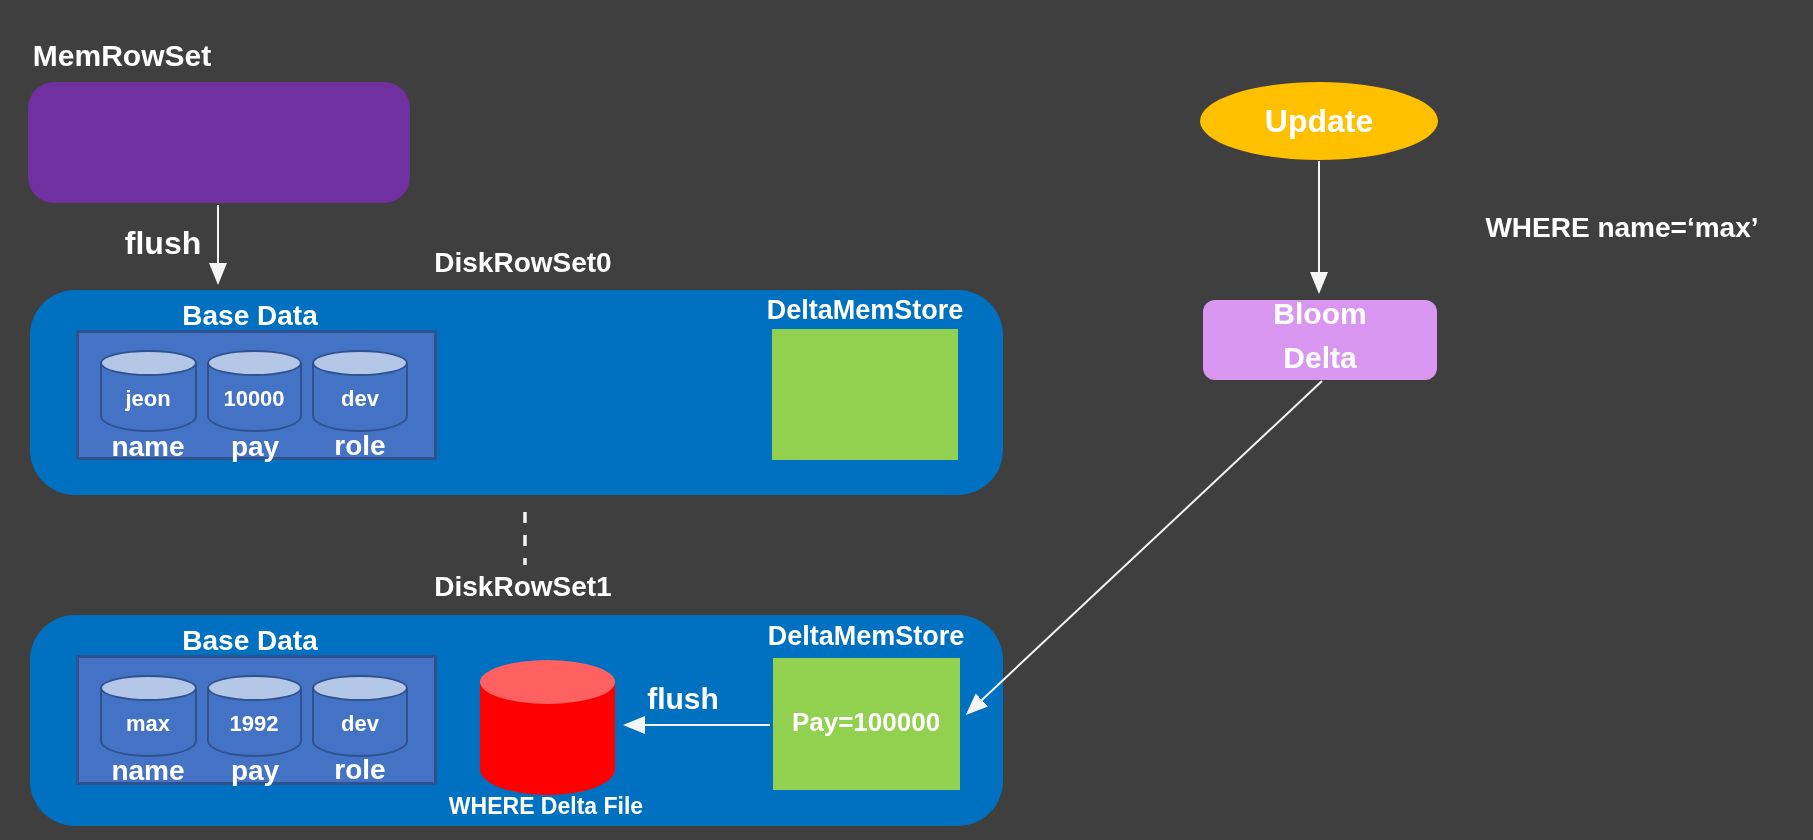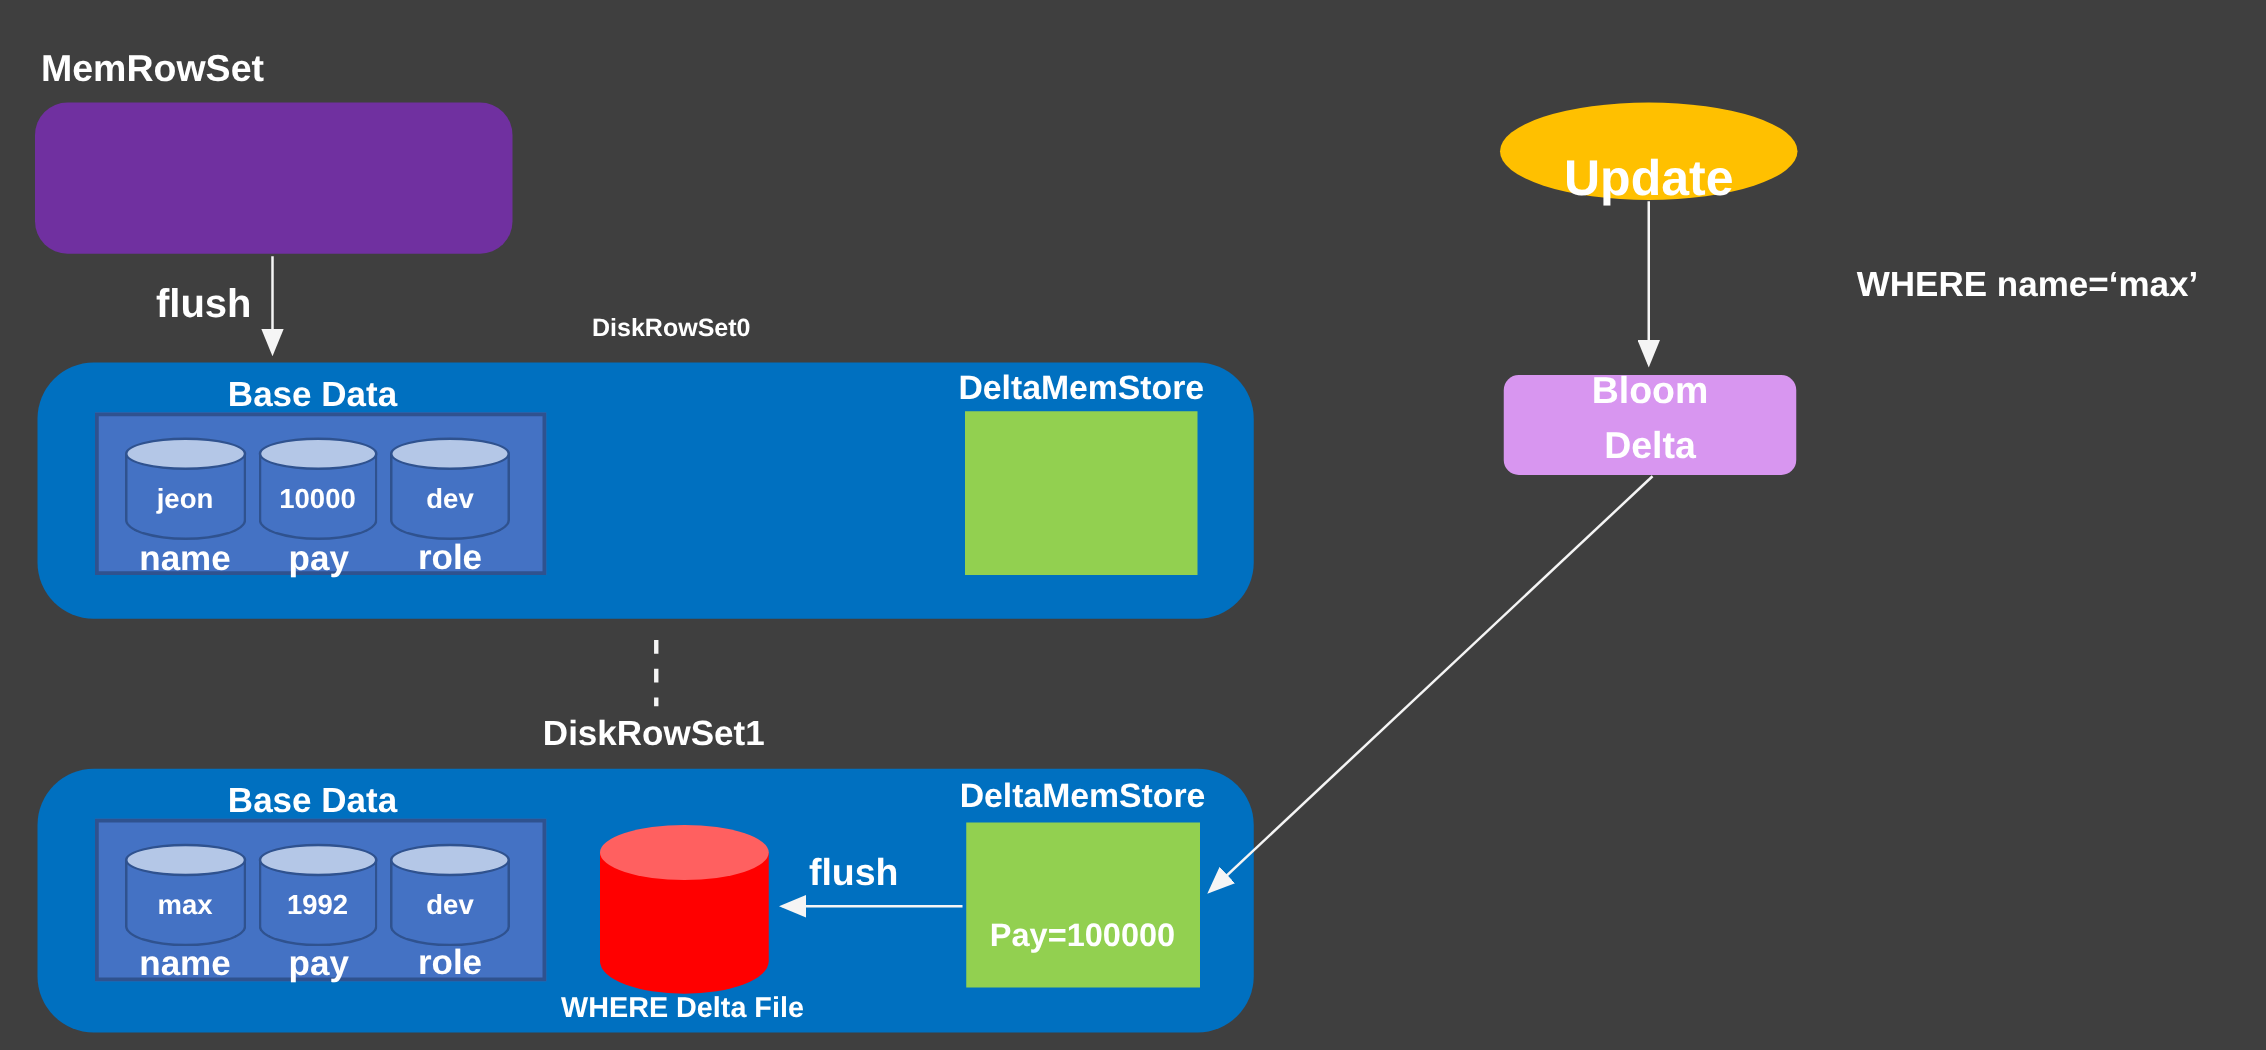--- a/index.html
+++ b/index.html
@@ -70,21 +70,21 @@
 </style>
 </head>
 <body>
 
 <div class="canvas">
 
   <div class="lbl" style="left:122px; top:56px; font-size:30px;">MemRowSet</div>
   <div class="box purple-box rounded-md" style="left:28px; top:82px; width:382px; height:121px;"></div>
   <div class="lbl" style="left:163px; top:243px; font-size:32px;">flush</div>
 
-  <div class="lbl" style="left:537px; top:263px; font-size:20px;">DiskRowSet0</div>
+  <div class="lbl" style="left:523px; top:263px; font-size:28px;">DiskRowSet0</div>
   <div class="box blue-box rounded-lg" style="left:30px; top:290px; width:973px; height:205px;"></div>
   <div class="lbl" style="left:250px; top:316px; font-size:28px; z-index:2;">Base Data</div>
   <div class="inner-box" style="left:76px; top:330px; width:361px; height:130px;"></div>
 
   <div class="cyl" style="left:100px; top:350px; width:97px; height:82px;">
     <div class="body"></div>
     <div class="top"></div>
   </div>
   <div class="cyl" style="left:207px; top:350px; width:95px; height:82px;">
     <div class="body"></div>
@@ -131,24 +131,24 @@
   <div class="cyl redcyl" style="left:480px; top:660px; width:135px; height:135px;">
     <div class="body"></div>
     <div class="top"></div>
   </div>
   <div class="lbl" style="left:546px; top:806px; font-size:23px;">WHERE Delta File</div>
 
   <div class="lbl" style="left:683px; top:699px; font-size:30px;">flush</div>
 
   <div class="lbl" style="left:866px; top:637px; font-size:27px; z-index:2;">DeltaMemStore</div>
   <div class="box green-box" style="left:773px; top:658px; width:187px; height:132px;"></div>
-  <div class="lbl" style="left:866px; top:723px; font-size:26px; z-index:2;margin-top:26px;">Pay=100000</div>
+  <div class="lbl" style="left:866px; top:723px; font-size:26px; z-index:2;">Pay=100000</div>
 
   <div class="box gold-ellipse" style="left:1200px; top:82px; width:238px; height:78px;"></div>
-  <div class="lbl" style="left:1319px; top:121px; font-size:40px; z-index:2;margin-top:22px;">Update</div>
+  <div class="lbl" style="left:1319px; top:121px; font-size:32px; z-index:2;">Update</div>
 
   <div class="lbl" style="left:1622px; top:228px; font-size:28px;">WHERE name=‘max’</div>
 
   <div class="box orchid-box rounded-sm" style="left:1203px; top:300px; width:234px; height:80px;"></div>
   <div class="lbl" style="left:1320px; top:314px; font-size:30px; z-index:2;">Bloom</div>
   <div class="lbl" style="left:1320px; top:358px; font-size:30px; z-index:2;">Delta</div>
 
   <svg class="connectors" width="1813" height="840" viewBox="0 0 1813 840">
     <defs>
       <marker id="arrowhead" markerWidth="11" markerHeight="9" refX="9.5" refY="4.5" orient="auto">

